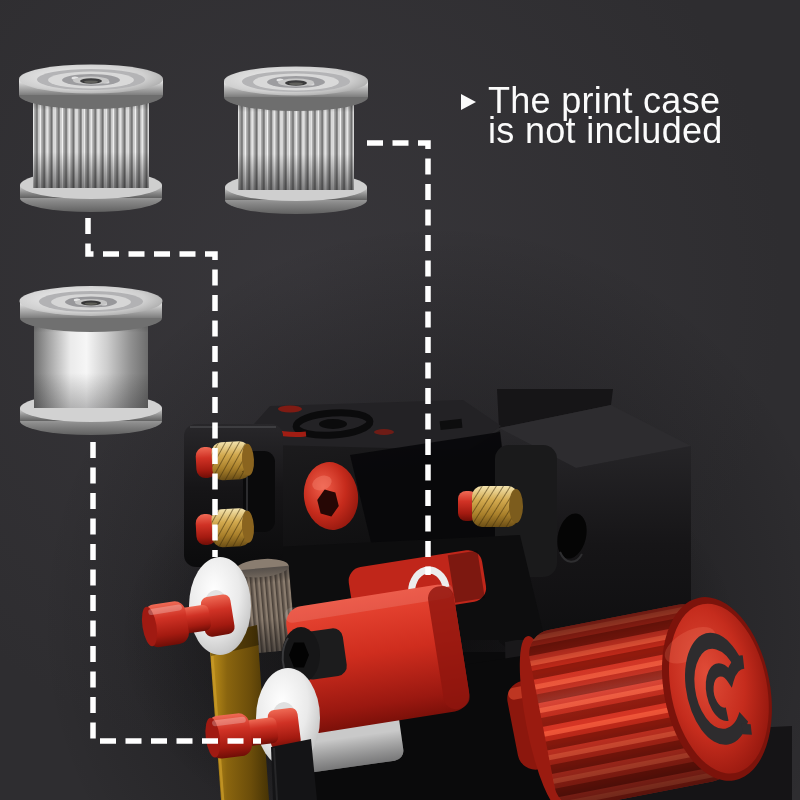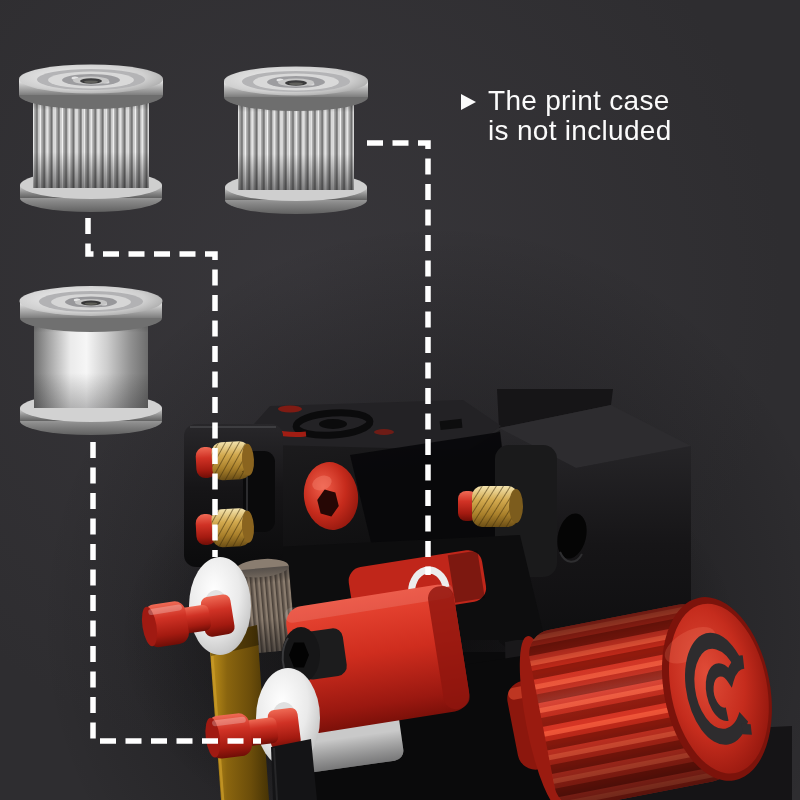--- a/index.html
+++ b/index.html
@@ -9,21 +9,21 @@
     font-family:"Liberation Sans",sans-serif;
   }
   #scene{position:absolute;left:0;top:0}
   .dash{stroke:var(--dash_line,#ffffff);}
   .note{position:absolute;left:461px;top:86px;color:var(--text_white,#fbfbfb);}
   .tri{
     position:absolute;left:0;top:8px;width:0;height:0;
     border-left:15px solid var(--text_white,#fbfbfb);
     border-top:8.5px solid transparent;border-bottom:8.5px solid transparent;
   }
-  .note-lines{margin-left:27px;font-size:28px;line-height:29.5px;letter-spacing:.3px;font-weight:400;white-space:nowrap}
+  .note-lines{margin-left:27px;font-size:36px;line-height:29.5px;letter-spacing:.3px;font-weight:400;white-space:nowrap}
 </style>
 </head>
 <body>
 
 <svg id="scene" width="800" height="800" viewBox="0 0 800 800">
   <defs>
     <radialGradient id="bgGlow" cx="0.38" cy="0.36" r="0.6">
       <stop offset="0" stop-color="#403e43" stop-opacity="0.55"></stop>
       <stop offset="1" stop-color="#403e43" stop-opacity="0"></stop>
     </radialGradient>

